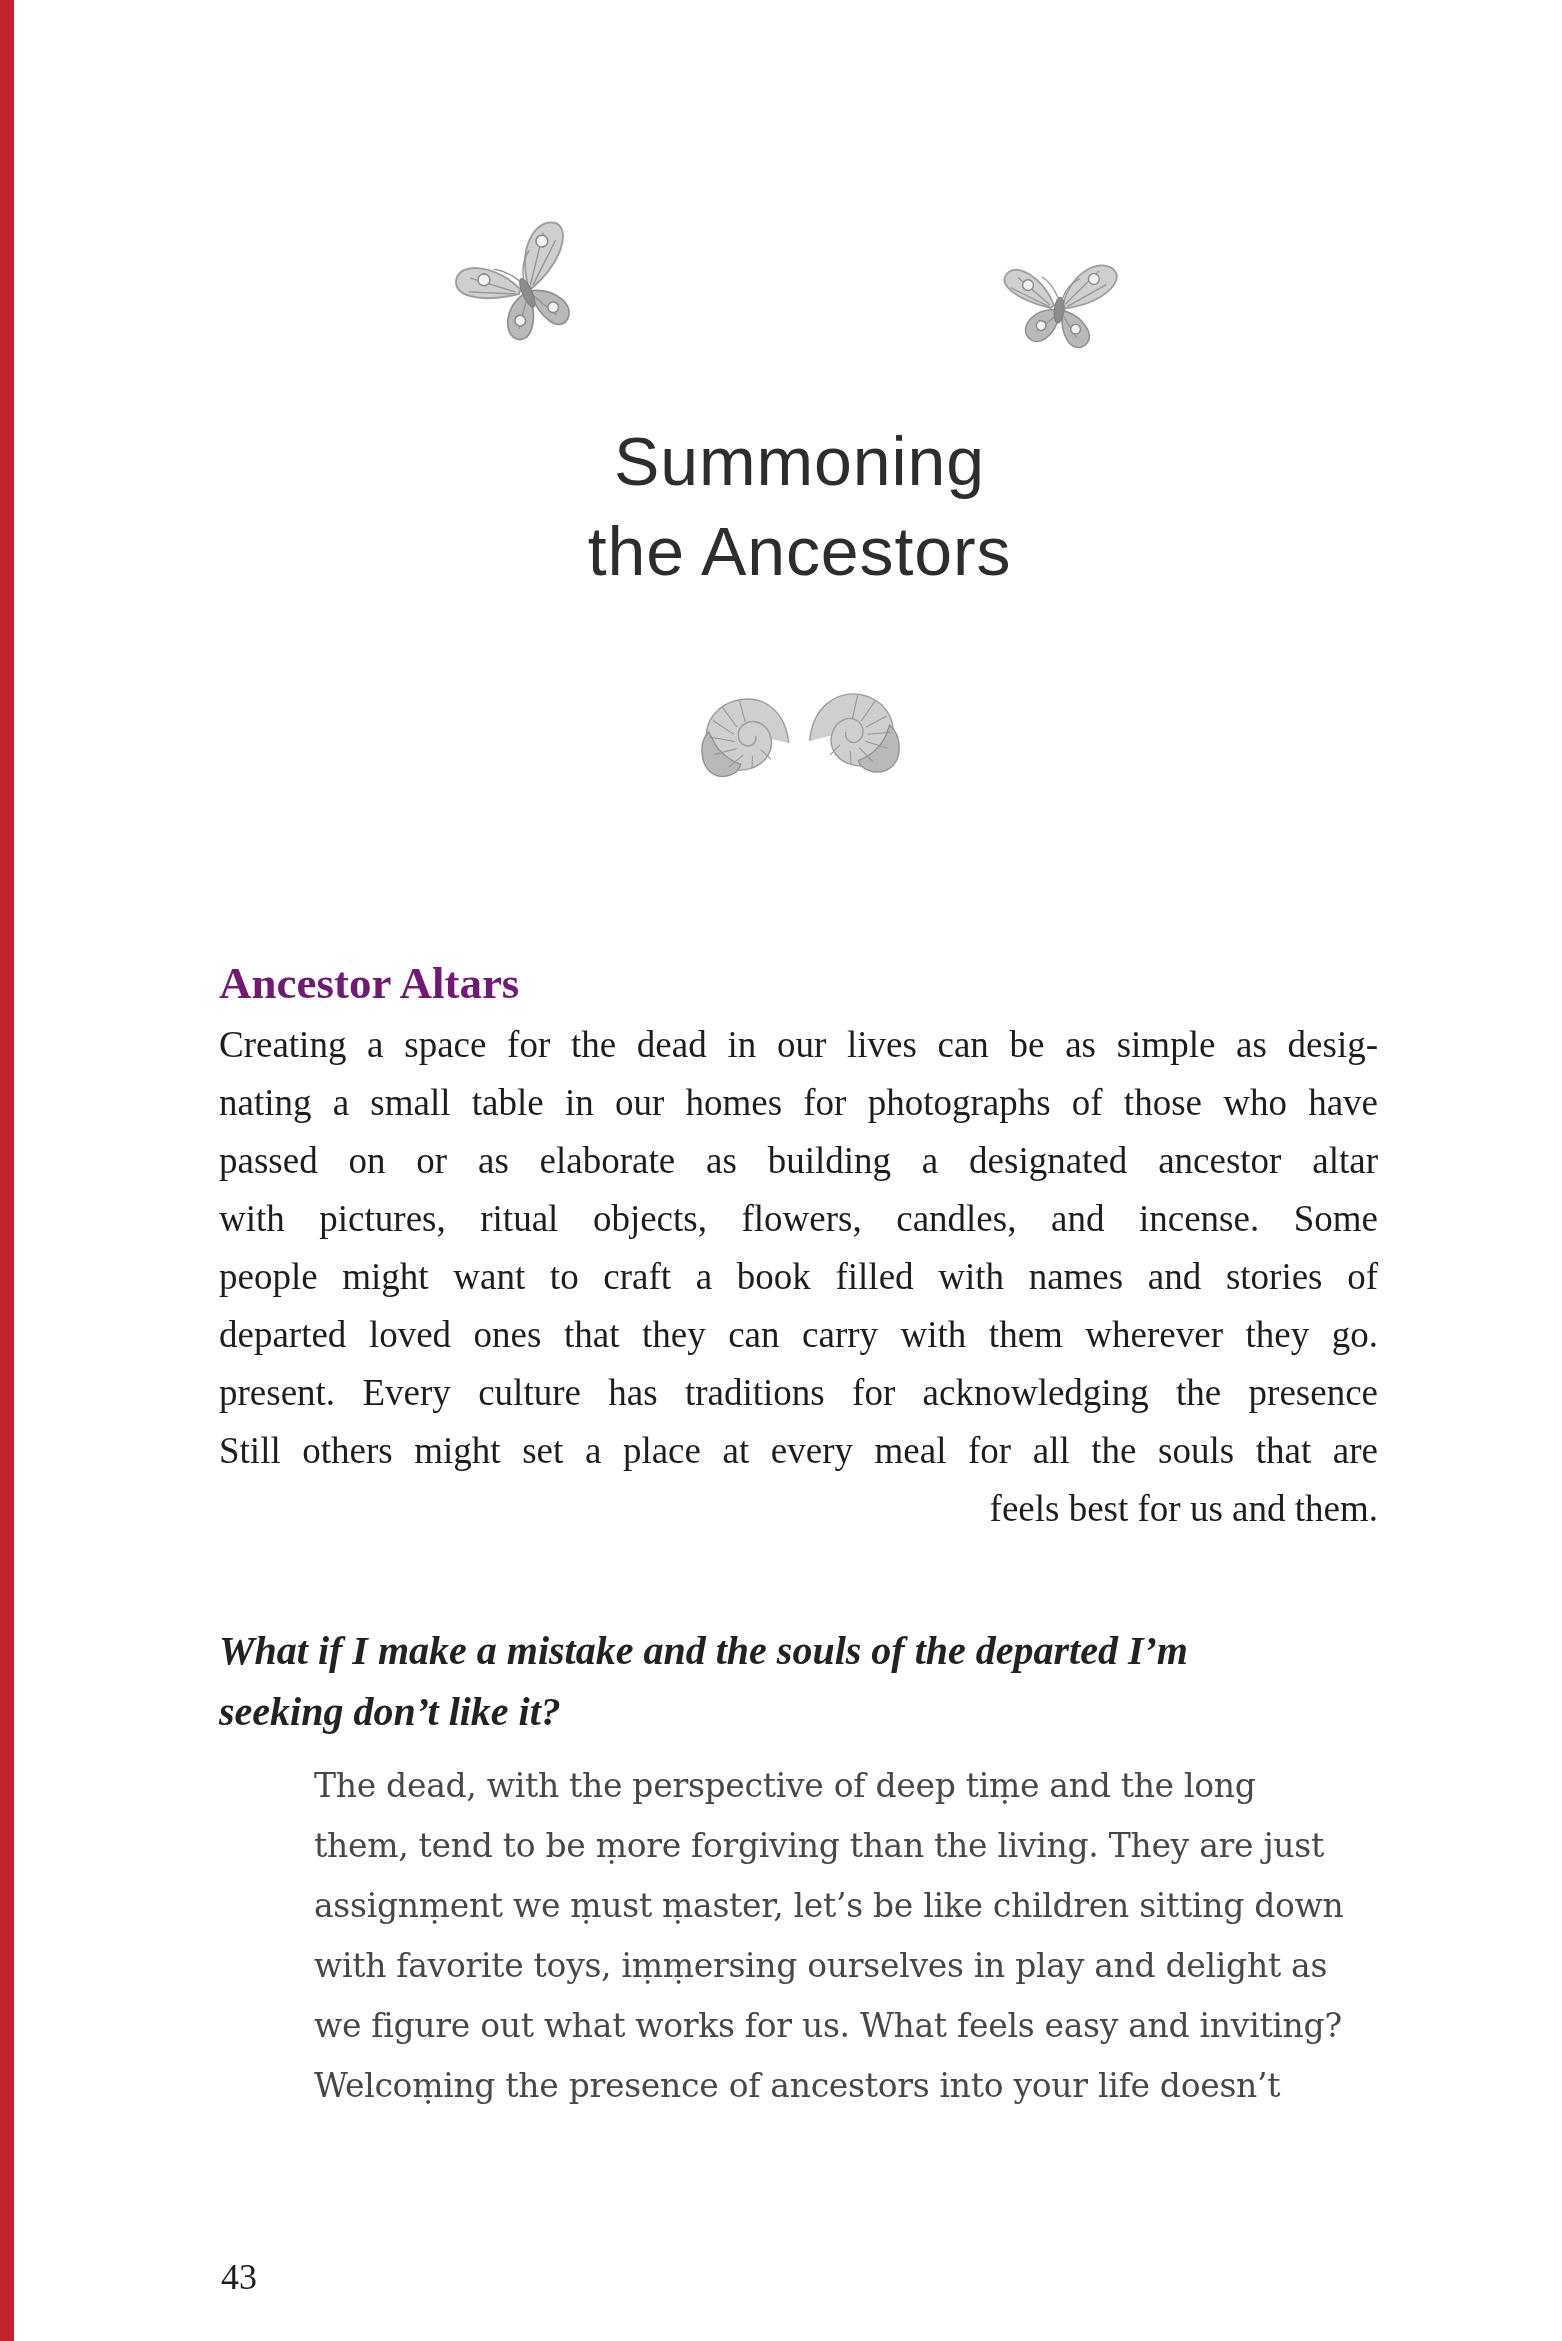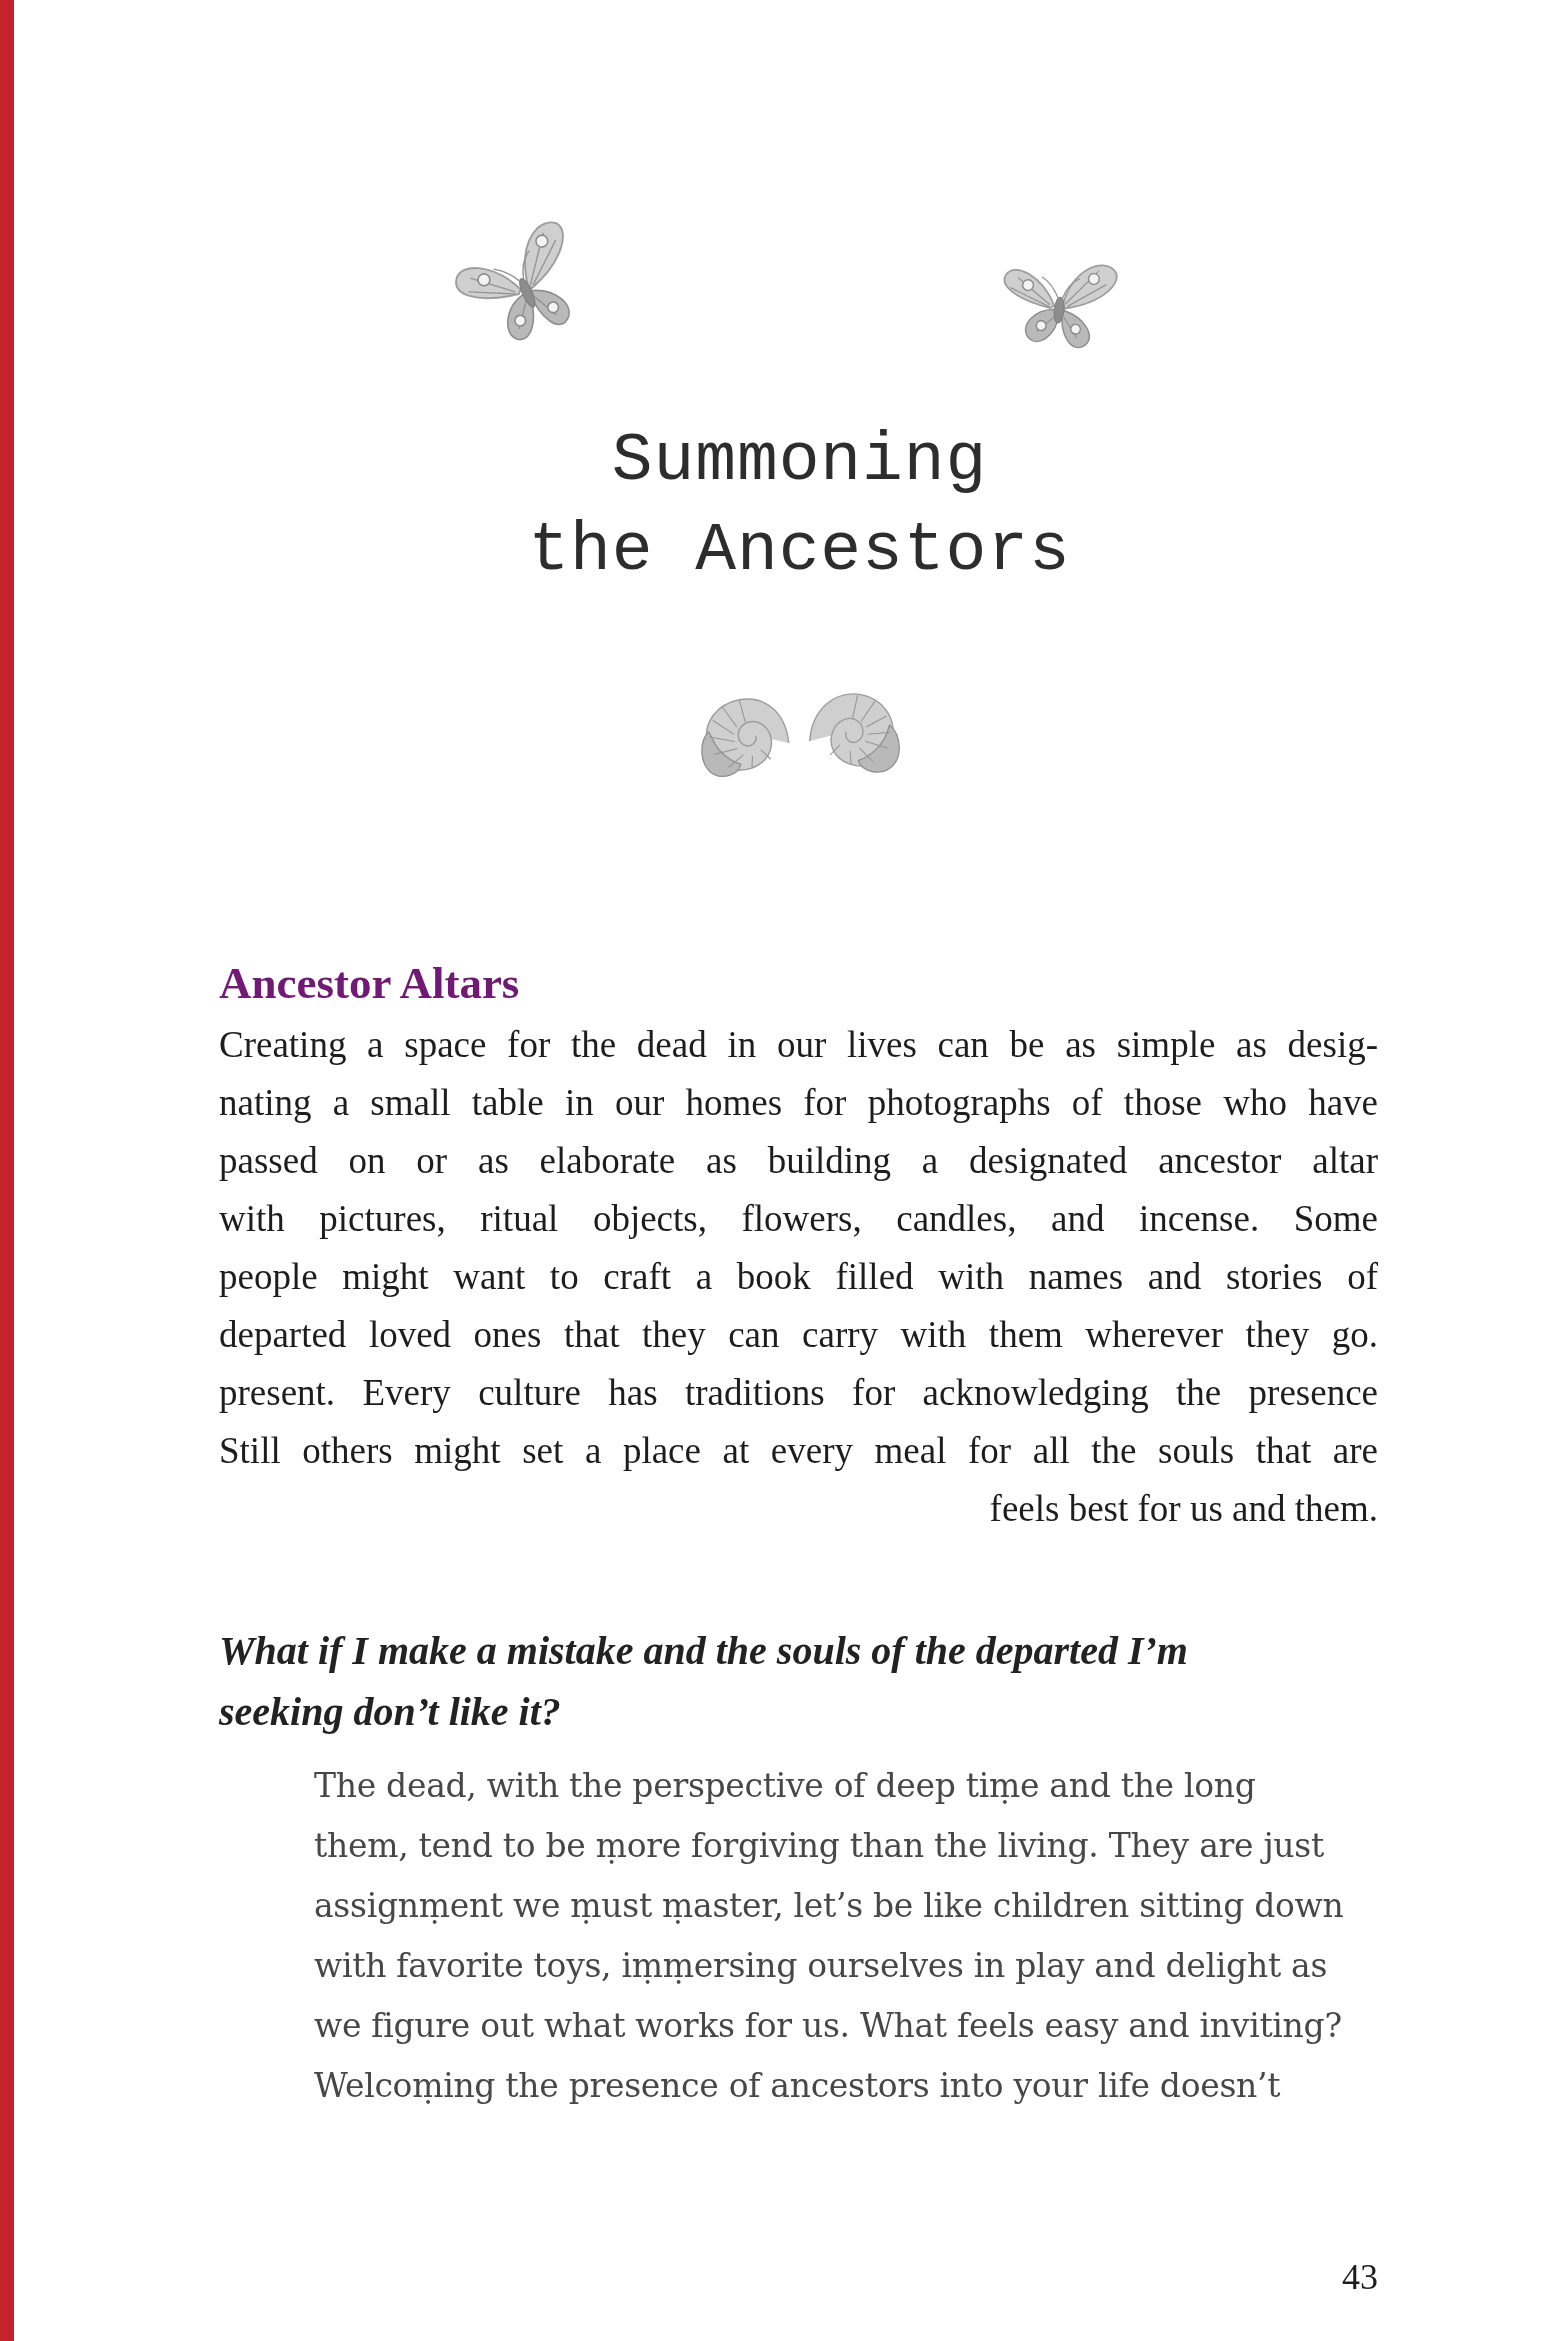--- a/index.html
+++ b/index.html
@@ -14,21 +14,21 @@
     position:absolute;left:0;top:0;width:13.5px;height:2342px;
     background:#c5232b;
   }
   .ill{position:absolute;}
   .butterfly-left{left:455px;top:223px;width:142px;height:128px;transform:rotate(-24deg);}
   .moth-right{left:991px;top:250px;width:144px;height:108px;transform:rotate(6deg);}
   .shells{left:694px;top:677px;width:214px;height:126px;}
   .title{
     position:absolute;left:221px;top:416px;width:1157px;
     text-align:center;color:#2d2d2d;
-    font-family:Liberation Mono, monospace;
+    font-family:Liberation Sans, sans-serif;
     font-size:68px;line-height:90px;font-weight:400;letter-spacing:0.9px;
   }
   .section-heading{
     position:absolute;left:219px;top:957px;width:1157px;
     font-family:"Liberation Serif", serif;
     font-size:45px;font-weight:700;color:#701a75;letter-spacing:0;
   }
   .bodytext{
     position:absolute;left:219px;top:1016px;width:1159px;
     font-size:37px;line-height:58px;color:#1d1d1d;
@@ -40,21 +40,21 @@
     font-style:italic;font-weight:600;
     font-size:40px;line-height:61px;color:#222222;
   }
   .answer{
     position:absolute;left:314px;top:1756px;width:1072px;
     font-family:"DejaVu Serif", serif;
     font-size:33px;line-height:60px;color:#474747;letter-spacing:-0.3px;
   }
   .pageno{
     position:absolute;left:221px;top:2256px;width:1157px;
-    text-align:right;font-size:36px;color:#1d1d1d;
+    text-align:left;font-size:36px;color:#1d1d1d;
   }
   svg .engrave{stroke:#9d9d9d;stroke-width:1.6;fill:#cfcfcf;}
   svg .engrave-dark{stroke:#8f8f8f;stroke-width:1.4;fill:#b9b9b9;}
   svg .vein{stroke:#969696;stroke-width:1.2;fill:none;}
   svg .spot{stroke:#8a8a8a;stroke-width:1.3;fill:#f3f3f3;}
 </style>
 </head>
 <body>
 
 <div class="page">

